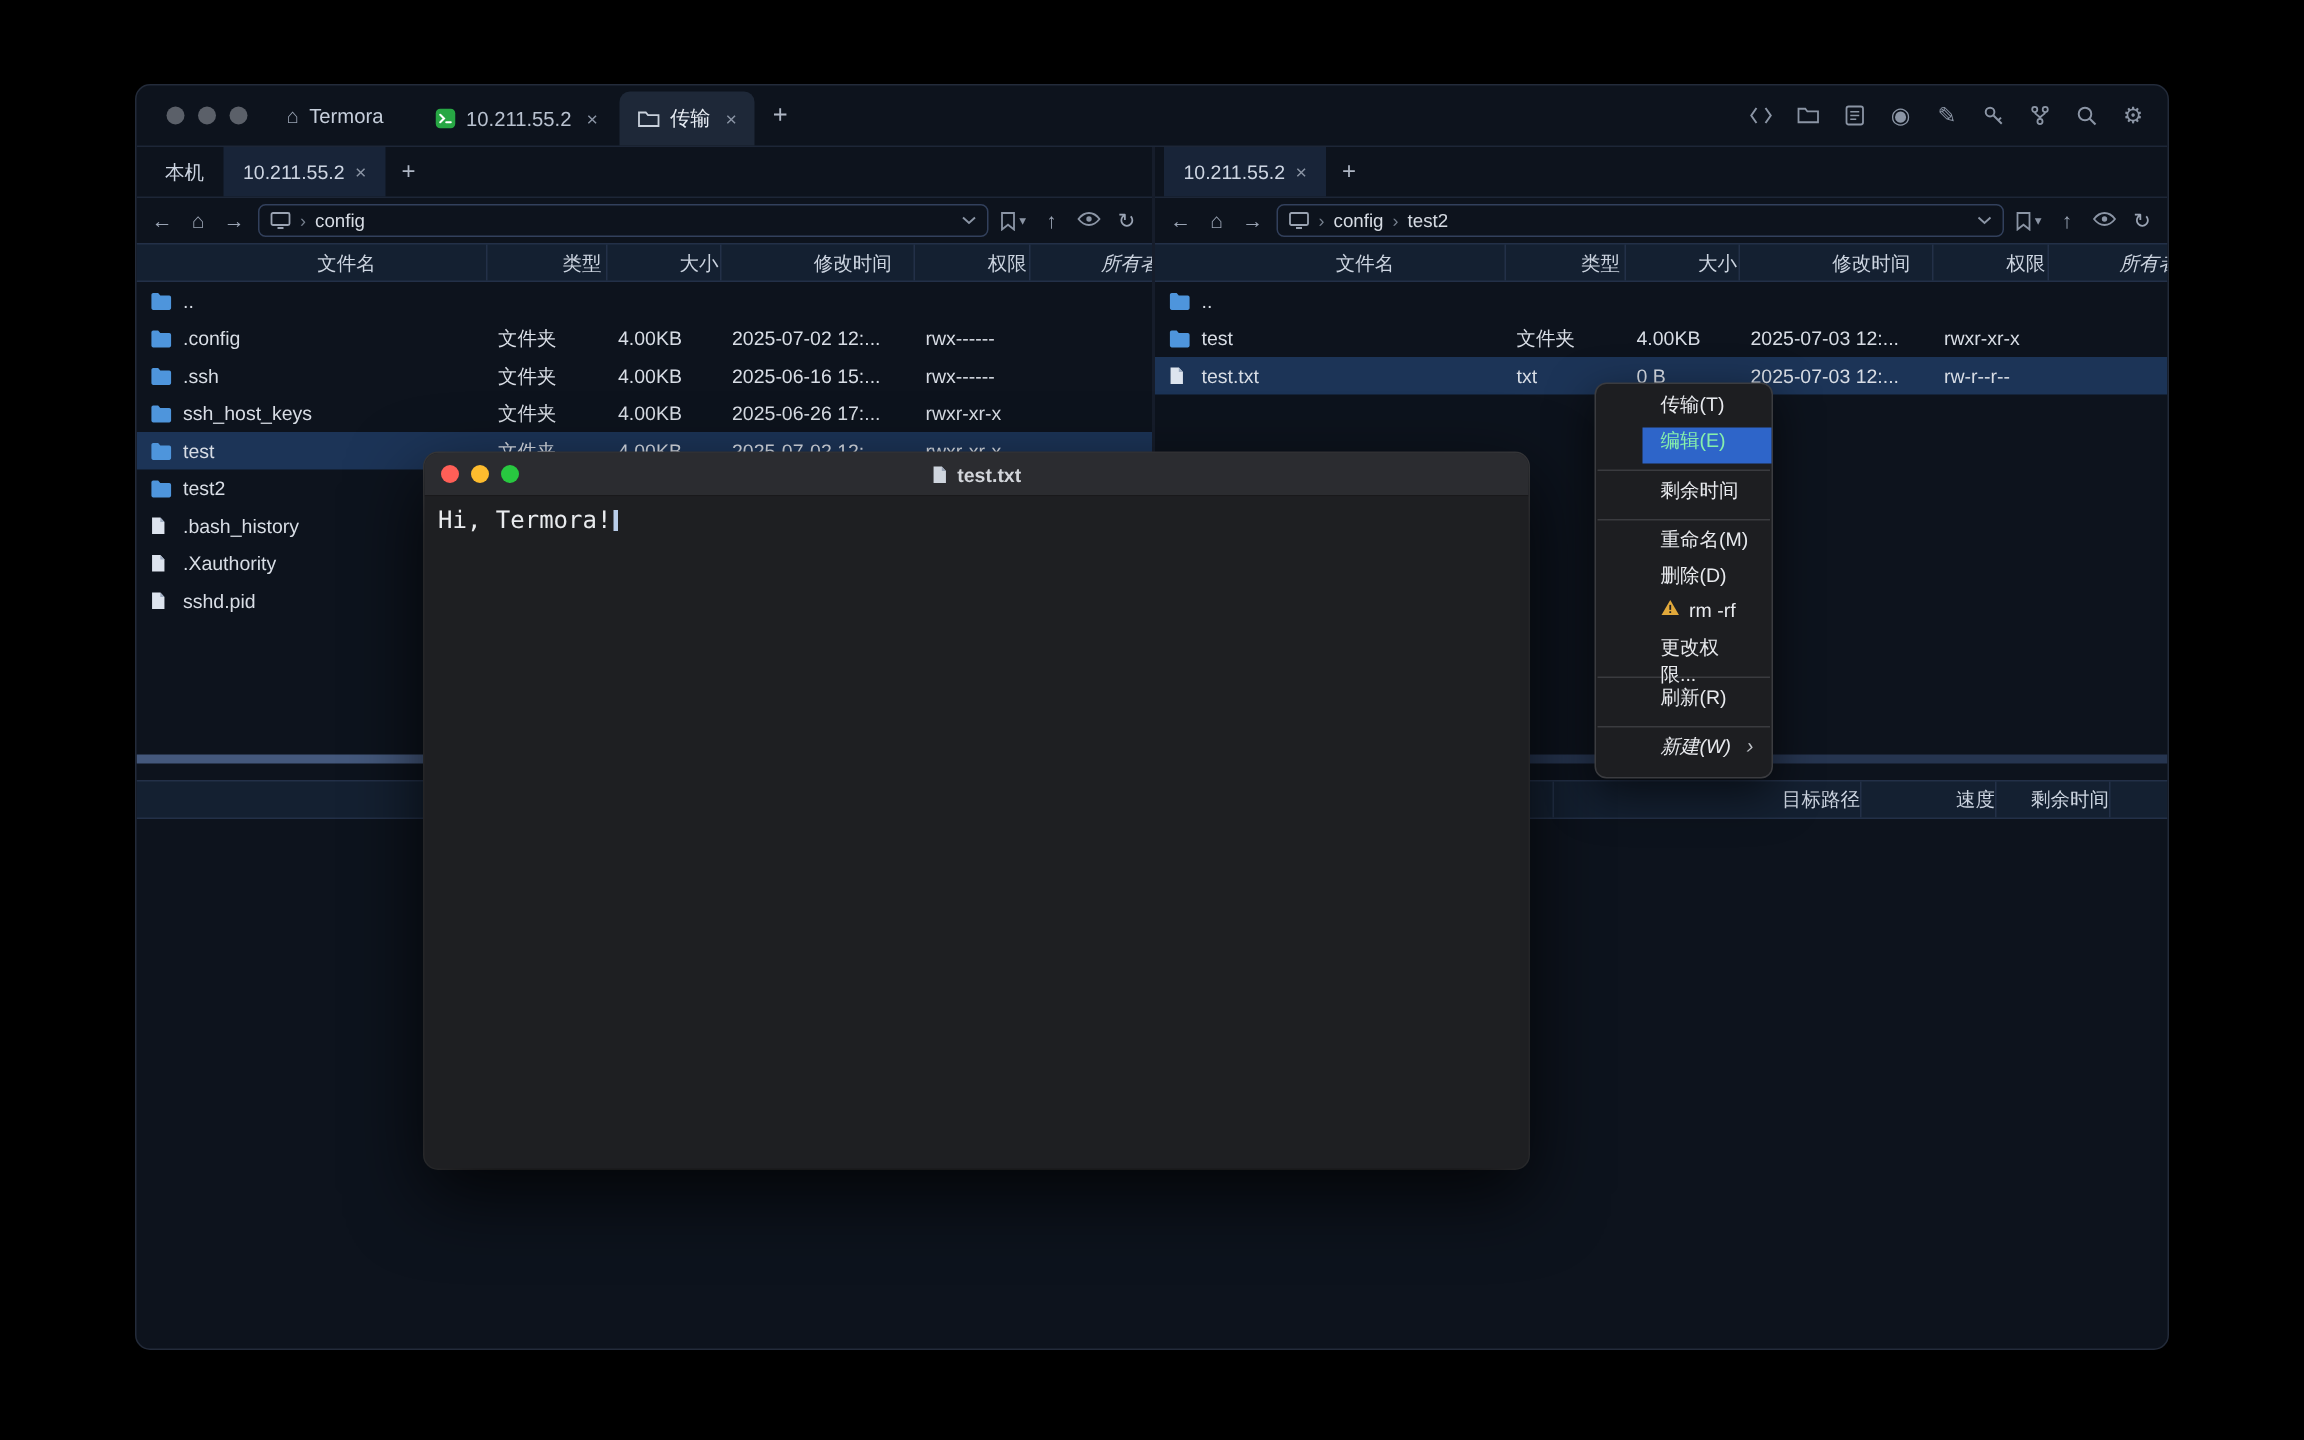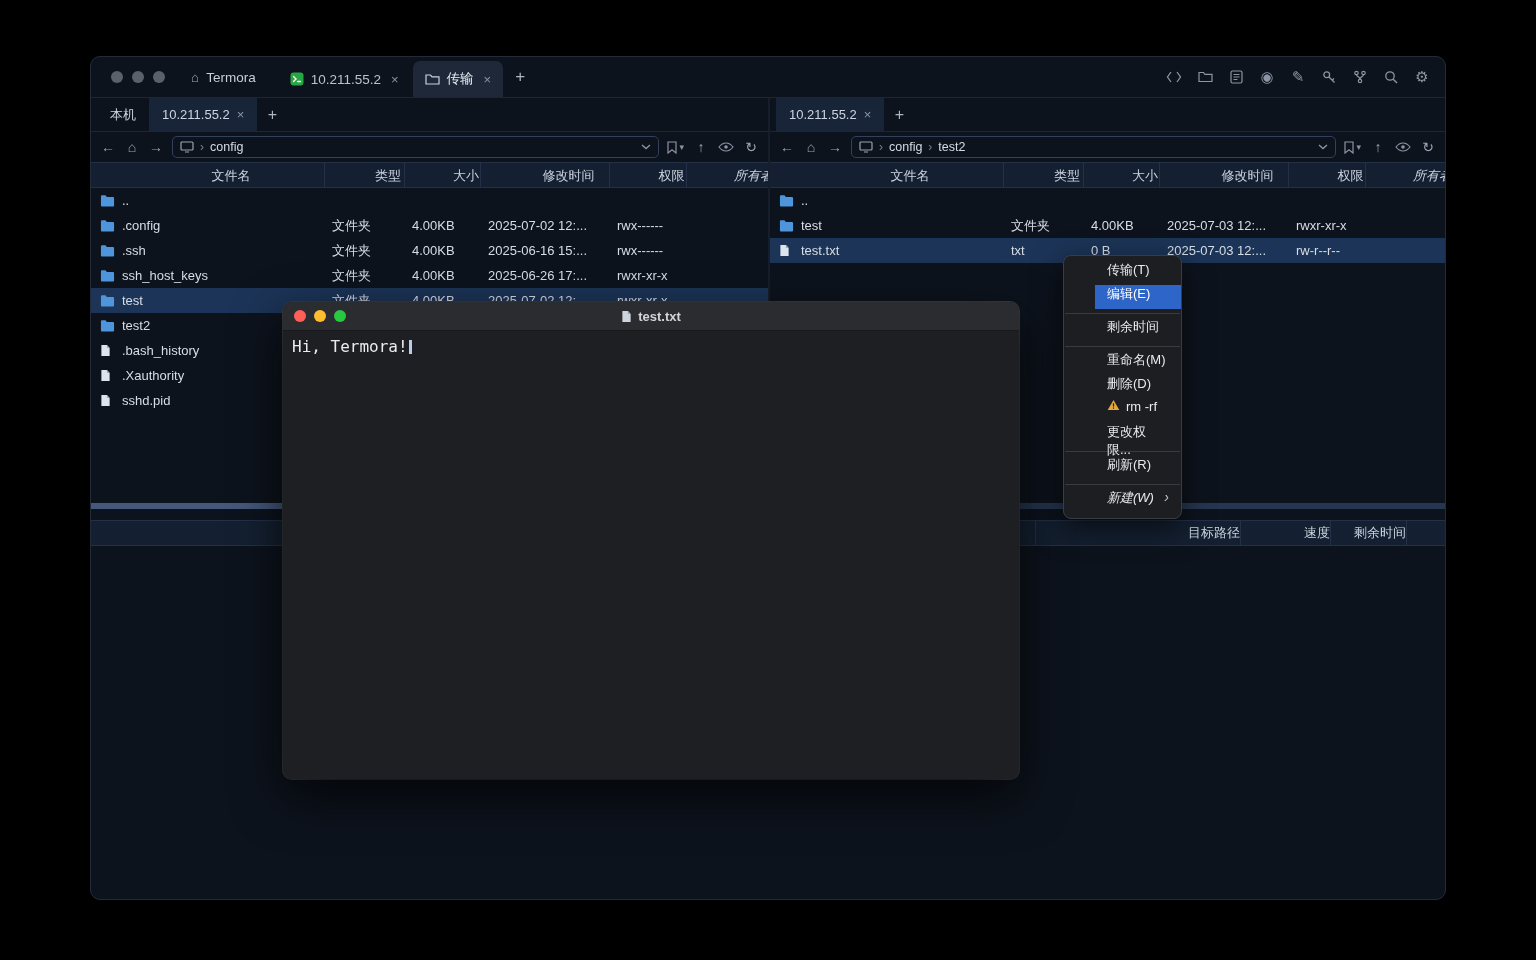--- a/index.html
+++ b/index.html
@@ -76,21 +76,21 @@
   .edot{width:12px;height:12px;border-radius:50%;}
   .edot.red{background:#ff5f57;}.edot.yellow{background:#febc2e;}.edot.green{background:#28c840;}
   .etit{display:flex;align-items:center;gap:6px;color:#d2d5da;font-size:13px;font-weight:600;}
   .econtent{padding:6px 9px;font-family:"DejaVu Sans Mono","Liberation Mono",monospace;font-size:16px;color:#e9ebee;}
   .cursor{display:inline-block;width:3px;height:14px;background:#b9cdea;margin-left:1px;vertical-align:-2px;}
   
   .menu{position:absolute;left:1063px;top:255px;width:119px;background:#1d1e21;border:1px solid #3b3c40;
         border-radius:8px;padding:5px 0;box-sizing:border-box;z-index:40;
         box-shadow:0 10px 30px rgba(0,0,0,.6);}
   .mi{height:24px;display:flex;align-items:flex-start;gap:6px;padding:0 12px;font-size:13px;color:#e8eaee;margin-left:31px;}
-  .mi.hl{background:#2e65c9;color:#ffffff;}
+  .mi.hl{background:#2e65c9;color:#86efac;}
   .mi.submenu{justify-content:space-between;font-style:italic;}
   .marrow{color:#c3c6cb;font-size:14px;}
   .msep{height:1px;background:#3a3b3f;margin:4px 1px;}
 </style>
 </head>
 <body>
 
 <div class="window">
 
   <div class="titlebar">

